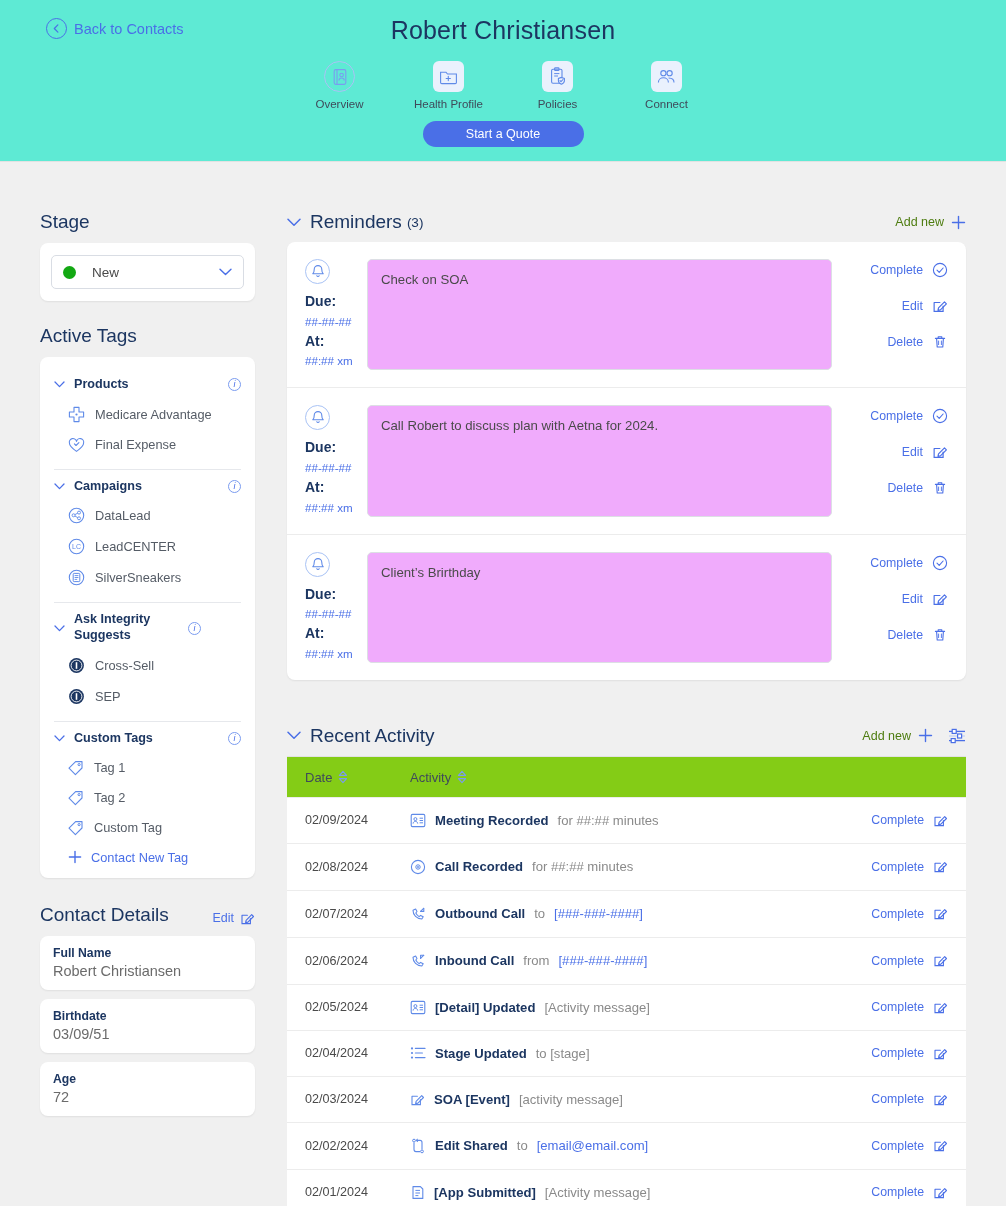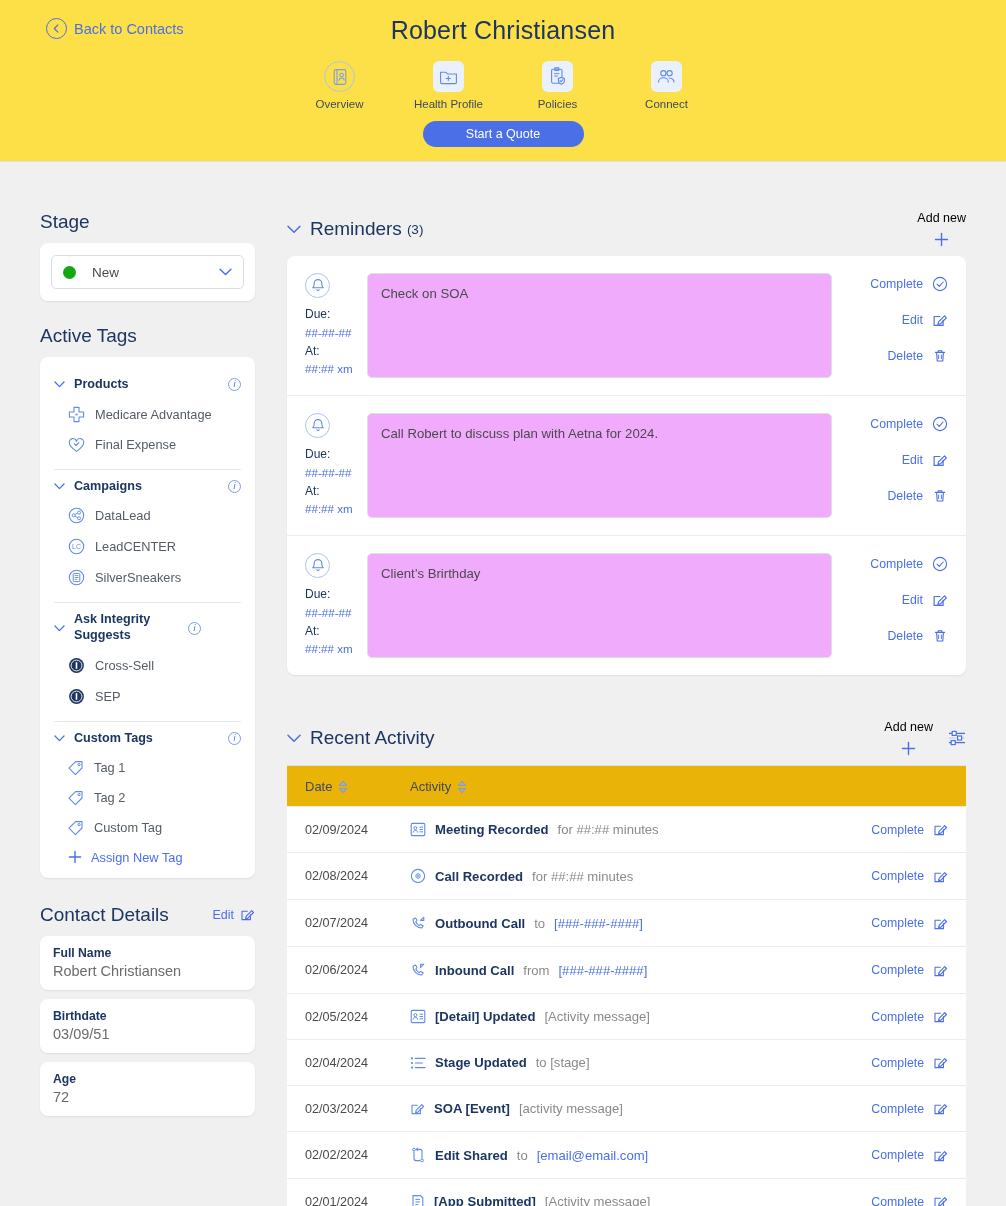--- a/index.html
+++ b/index.html
@@ -6,21 +6,21 @@
   html, body {
     width: 1006px; height: 1206px;
     font-family: "Liberation Sans", sans-serif;
     background: #f0f0f0;
     overflow: hidden;
   }
   .page { position: relative; width: 1006px; height: 1206px; }
 
   
   .header {
-    background: #fde047;
+    background: #5eead4;
     height: 162px;
     position: relative;
     border-bottom: 1px solid #e2e2e2;
   }
   .back-link {
     position: absolute;
     left: 46px; top: 18px;
     display: flex; align-items: center; gap: 7px;
     color: #4a6fe7;
     font-size: 14.5px;
@@ -121,21 +121,21 @@
   }
   .tag-row .tlbl { font-size: 12.8px; color: #555c66; }
   .divider { height: 1px; background: #e6e8ec; margin: 9px 14px; }
   .assign-row {
     display: flex; align-items: center; gap: 9px;
     padding: 7px 0 0 14px; color: #4a6fe7; font-size: 12.8px; cursor: pointer;
   }
 
   
   .cd-head {
-    display: flex; align-items: center; margin-bottom: 10px;
+    display: flex; align-items: flex-end; margin-bottom: 10px;
   }
   .cd-head .sec-title { margin-bottom: 0; flex: 1; }
   .cd-edit {
     display: flex; align-items: center; gap: 6px;
     color: #4a6fe7; font-size: 12.5px; cursor: pointer;
   }
   .field-card { padding: 10px 13px 11px; margin-bottom: 9px; }
   .field-label { font-size: 12.2px; color: #1c3661; font-weight: bold; }
   .field-value { font-size: 14.5px; color: #6b6b6b; margin-top: 3px; }
   .two-col { display: flex; gap: 9px; flex-direction: column; }
@@ -144,35 +144,35 @@
   
   .panel-head {
     display: flex; align-items: center; margin-bottom: 9px;
   }
   .panel-head .pchev { color: #4a6fe7; font-size: 14px; margin-right: 9px; }
   .panel-head .ptitle { font-size: 19px; color: #1c3661; font-weight: 400; }
   .panel-head .pcount { font-size: 13.5px; color: #1c3661; margin-left: 5px; }
   .panel-head .spacer { flex: 1; }
   .add-new {
     display: flex; align-items: center; gap: 7px;
-    color: #000000; font-size: 12.5px; cursor: pointer; flex-direction: column;
+    color: #4d7c0f; font-size: 12.5px; cursor: pointer;
   }
   .filter-icon { margin-left: 15px; cursor: pointer; }
 
   .rem-card { margin-bottom: 45px; }
   .rem-row { display: flex; padding: 17px 18px; }
   .rem-row + .rem-row { border-top: 1px solid #ececec; }
   .rem-left { width: 62px; flex: none; }
   .bell-ring {
     width: 25px; height: 25px; border-radius: 50%;
     border: 1.3px solid #a9c3f5;
     display: flex; align-items: center; justify-content: center;
     margin-bottom: 7px;
   }
-  .due-lbl { font-size: 12px; color: #1c3661; font-weight: normal; line-height: 1.55; }
+  .due-lbl { font-size: 14px; color: #1c3661; font-weight: bold; line-height: 1.55; }
   .due-val { font-size: 11.6px; color: #4a6fe7; line-height: 1.55; }
   .rem-text {
     flex: 1;
     border: 1px solid #dcdfe4; border-radius: 5px;
     min-height: 87px;
     padding: 12px 13px;
     font-size: 13.2px; color: #4a4a4a;
     background: #f0abfc;
   }
   .rem-actions {
@@ -182,21 +182,21 @@
   }
   .act-btn {
     display: flex; align-items: center; gap: 9px;
     color: #4a6fe7; font-size: 12.3px; cursor: pointer;
   }
 
   
   .act-card { overflow: hidden; }
   .thead {
     display: flex; padding: 13px 18px 12px;
-    background: #eab308; border-top: 1px solid #e2e2e2;
+    background: #84cc16; border-top: 1px solid #e2e2e2;
   }
   .th {
     display: flex; align-items: center; gap: 6px;
     font-size: 13px; color: #3f4a5a; cursor: pointer;
   }
   .th.date { width: 105px; }
   .trow {
     display: flex; align-items: center;
     padding: 15px 18px; background: #fff;
     border-top: 1px solid #ececec;
@@ -452,21 +452,21 @@
             </span>
             <span class="tlbl">Custom Tag</span>
           </div>
           <div class="assign-row">
             <span>
               <svg width="14" height="14" viewBox="0 0 14 14">
                   <line x1="7" y1="1.4" x2="7" y2="12.6" stroke="#4a6fe7" stroke-width="1.4" stroke-linecap="round"></line>
                   <line x1="1.4" y1="7" x2="12.6" y2="7" stroke="#4a6fe7" stroke-width="1.4" stroke-linecap="round"></line>
                 </svg>
             </span>
-            <span>Assign New Tag</span>
+            <span>Contact New Tag</span>
           </div>
         </div>
       </div>
 
       <div class="cd-head">
         <div class="sec-title">Contact Details</div>
         <div class="cd-edit">
           <span>Edit</span>
           <span>
             <svg width="15" height="15" viewBox="0 0 15 15">

